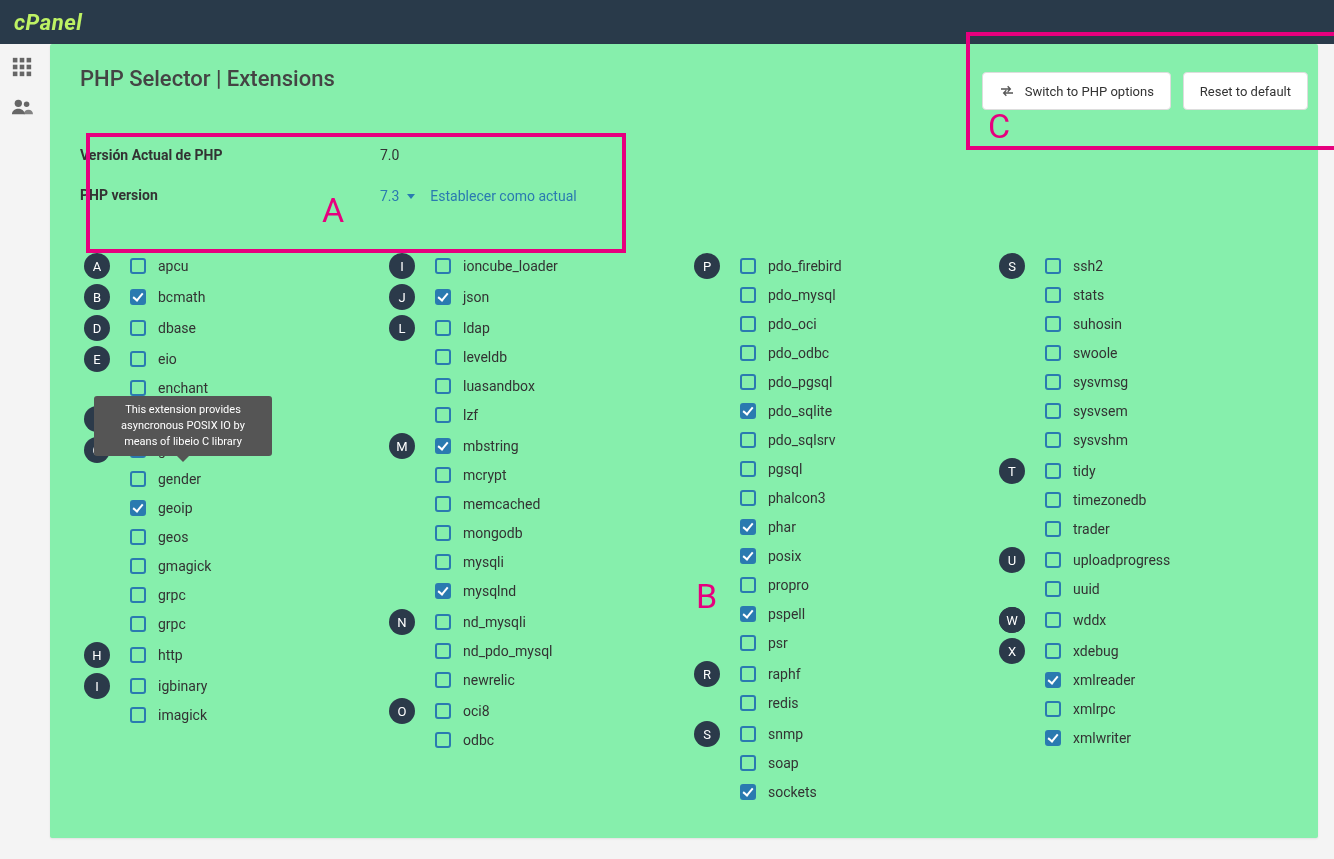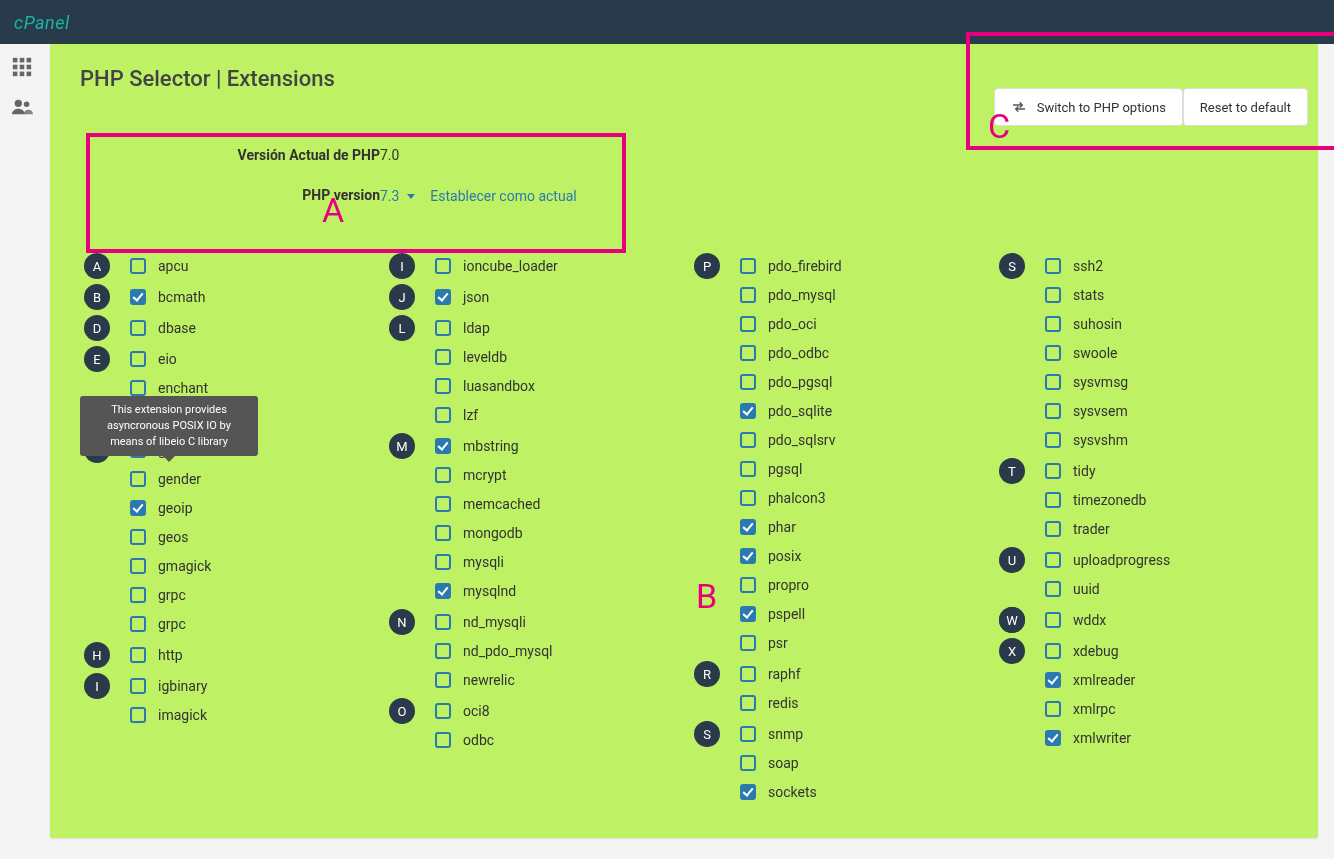--- a/index.html
+++ b/index.html
@@ -1,38 +1,38 @@
 <!DOCTYPE html>
 <html><head>
 <meta charset="utf-8">
 <style>
   * { box-sizing: border-box; margin: 0; padding: 0; font-family: -apple-system, BlinkMacSystemFont, "Segoe UI", Roboto, Helvetica, Arial, sans-serif; }
   html, body { width: 1334px; height: 859px; overflow: hidden; background: #f4f4f4; }
   .topbar {
     background: #293a4a; height: 44px; display: flex; align-items: center; padding: 0 14px;
   }
-  .logo { color: #14b8a6; font-weight: 400; font-style: italic; font-size: 18px; letter-spacing: .5px;}
+  .logo { color: #bef264; font-weight: 700; font-style: italic; font-size: 22px; letter-spacing: .5px;}
   .shell { display: flex; height: calc(859px - 44px); }
   .leftrail {
     width: 44px; background: #f4f4f4; padding-top: 12px; display:flex; flex-direction:column; align-items:center; gap:18px;
   }
   .railicon { width:22px; height:22px; color:#666; }
   .page { flex:1; position: relative; }
   .card {
-    background:#bef264; margin: 0 16px 15px 6px; box-shadow: 0 1px 2px rgba(0,0,0,.08); border-radius:2px;
+    background:#86efac; margin: 0 16px 15px 6px; box-shadow: 0 1px 2px rgba(0,0,0,.08); border-radius:2px;
   }
   .card-inner { padding: 0 28px 30px 28px; }
   .page-title { font-size: 22px; font-weight: 500; color:#444; padding: 22px 0 22px 30px; }
-  .actions { position:absolute; right:26px; top:44px; display:flex; gap:0; z-index:2;}
+  .actions { position:absolute; right:26px; top:28px; display:flex; gap:12px; z-index:2;}
   .btn {
     background:#fff; border:1px solid #ddd; border-radius:4px; padding:10px 16px;
     font-size:13px; color:#333; display:flex; align-items:center; gap:10px; cursor:pointer;
   }
   .btn svg { width:16px; height:16px; color:#555;}
-  .versionbox { padding: 22px 30px 16px 30px; text-align: right; }
+  .versionbox { padding: 22px 30px 16px 30px; }
   .vrow { display:flex; align-items:center; height:40px; }
   .vlab { width:300px; font-weight:700; font-size:14px; color:#333; }
   .vval { font-size:14px; color:#333; }
   .link { color:#2a7ab0; cursor:pointer; font-size:14px; }
   .triangle { display:inline-block; margin-left:4px; border-left:4px solid transparent; border-right:4px solid transparent; border-top:5px solid #2a7ab0; vertical-align:2px;}
   .columns { display:flex; gap:20px; padding: 20px 6px 0 6px;}
   .col { flex:1; }
   .group { position:relative; margin-bottom:2px; }
   .letter {
     width:26px; height:26px; border-radius:50%; background:#2b3a4a; color:#fff;
@@ -93,21 +93,21 @@
   </div>
 
   <div class="page">
 
     <div class="annot" style="left:42px; top:89px; width:540px; height:120px;"></div>
     <div class="annot-label" style="left:278px; top:146px;">A</div>
     <div class="annot" style="left:922px; top:-12px; width:380px; height:118px;"></div>
     <div class="annot-label" style="left:944px; top:62px;">C</div>
     <div class="annot-label" style="left:652px; top:532px;">B</div>
 
-    <div class="tooltip" style="left:36px; top:352px;">This extension provides asyncronous POSIX IO by means of libeio C library</div>
+    <div class="tooltip" style="left:50px; top:352px;">This extension provides asyncronous POSIX IO by means of libeio C library</div>
 
     <div class="actions">
       <div class="btn">
         <svg viewBox="0 0 24 24" fill="none" stroke="currentColor" stroke-width="2">
             <path d="M3 9h14M13 5l4 4-4 4M21 15H7M11 19l-4-4 4-4"></path>
           </svg>
         <span>Switch to PHP options</span>
       </div>
       <div class="btn">
         <span>Reset to default</span>

